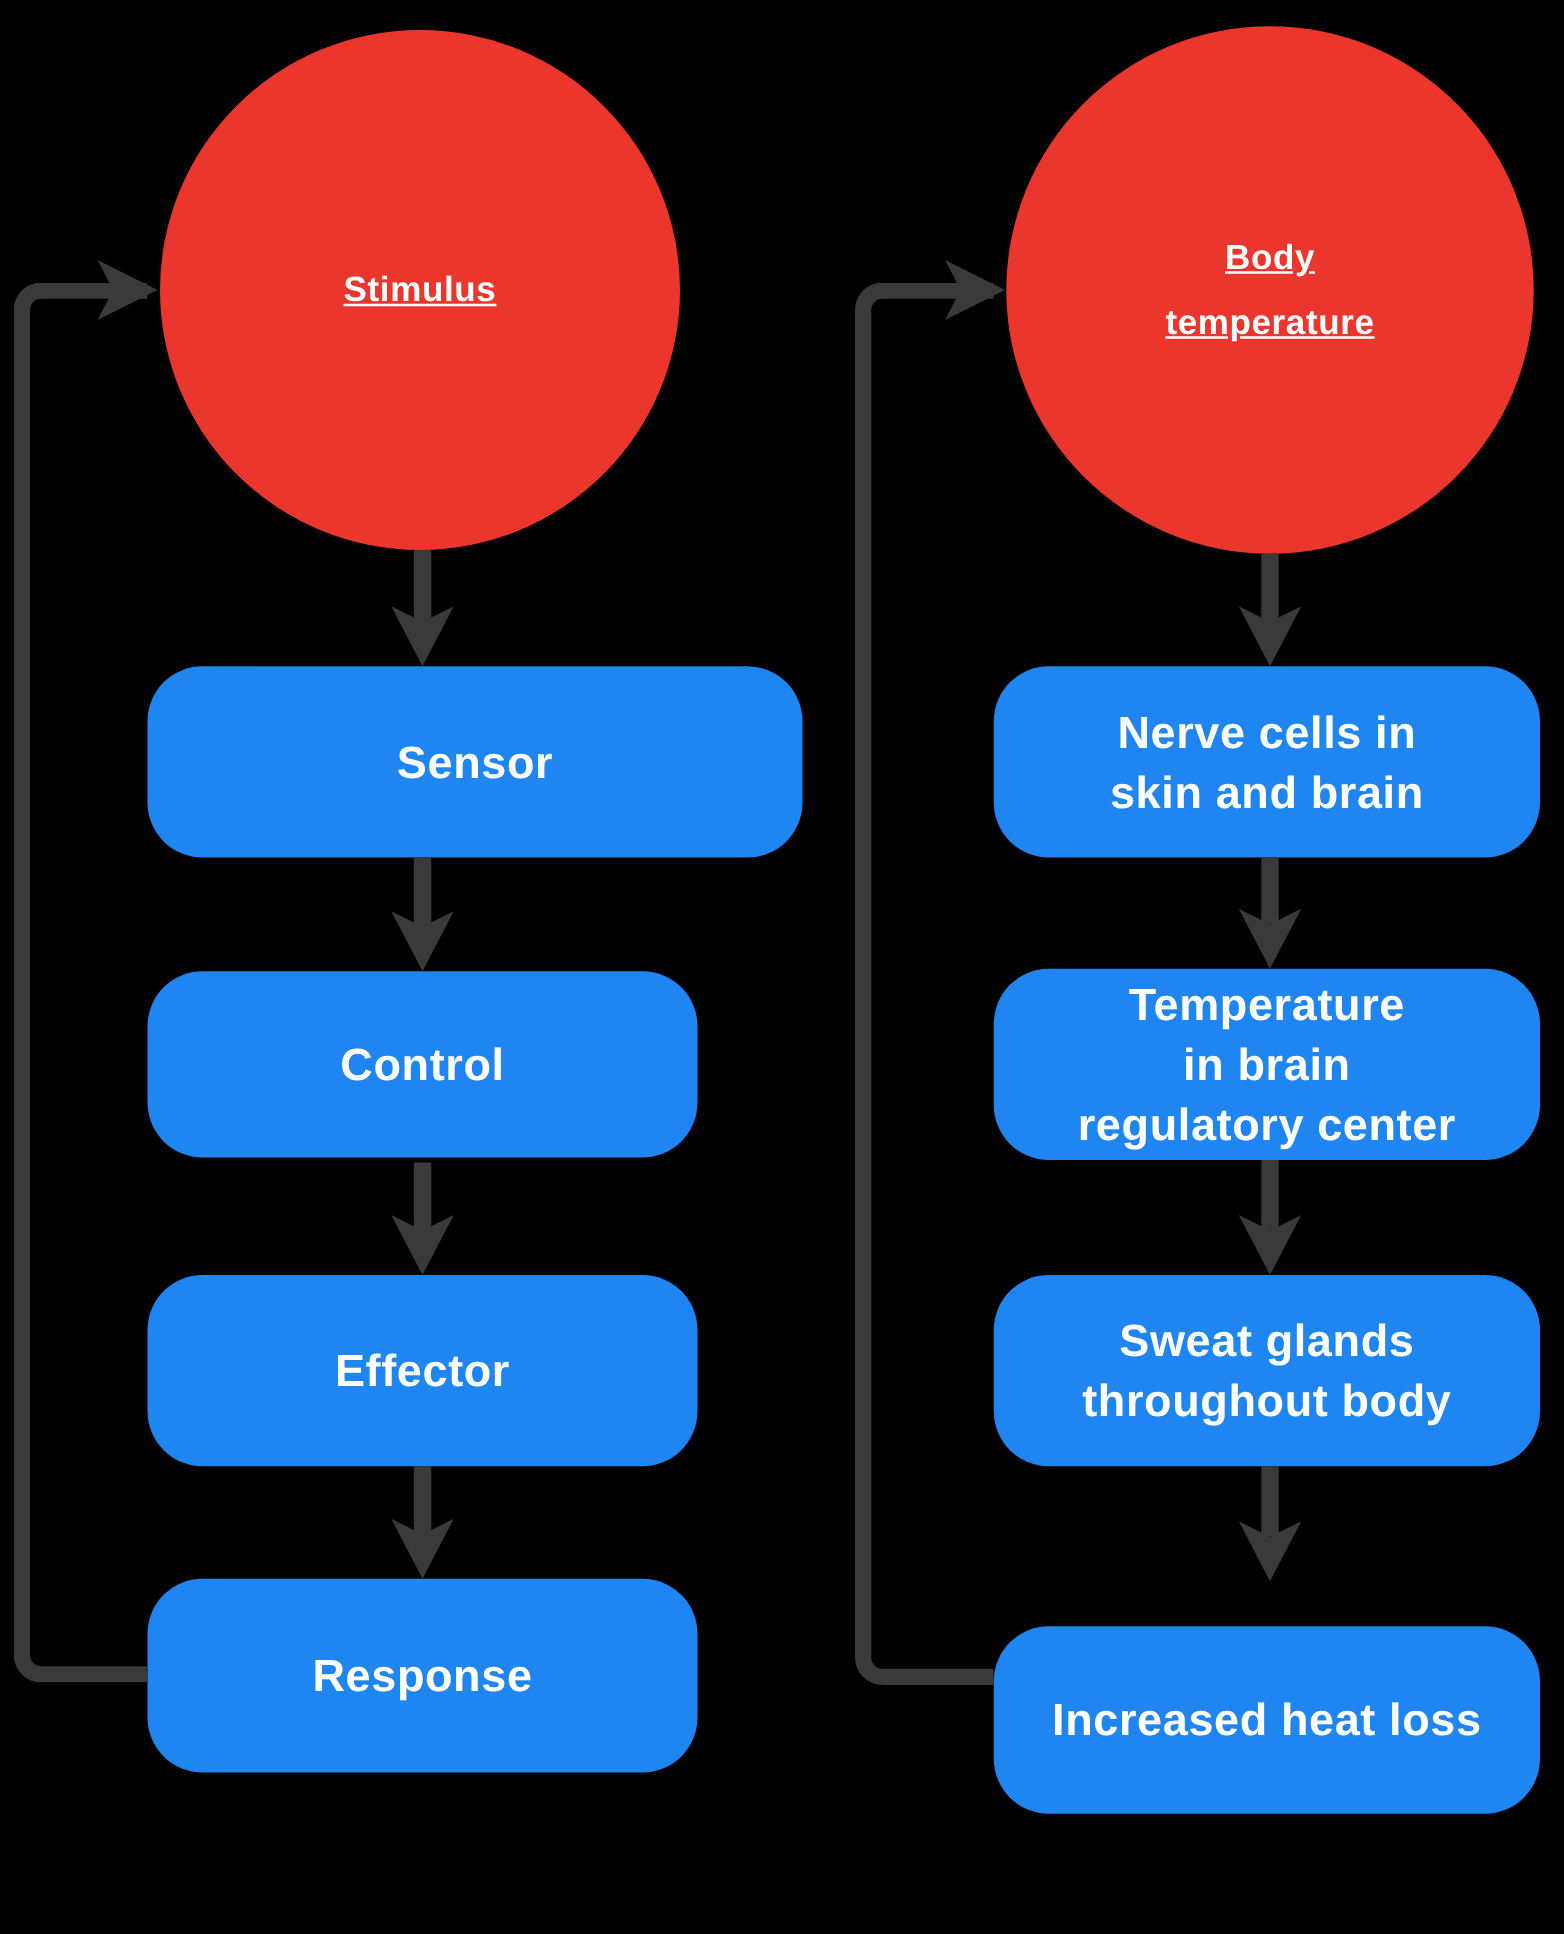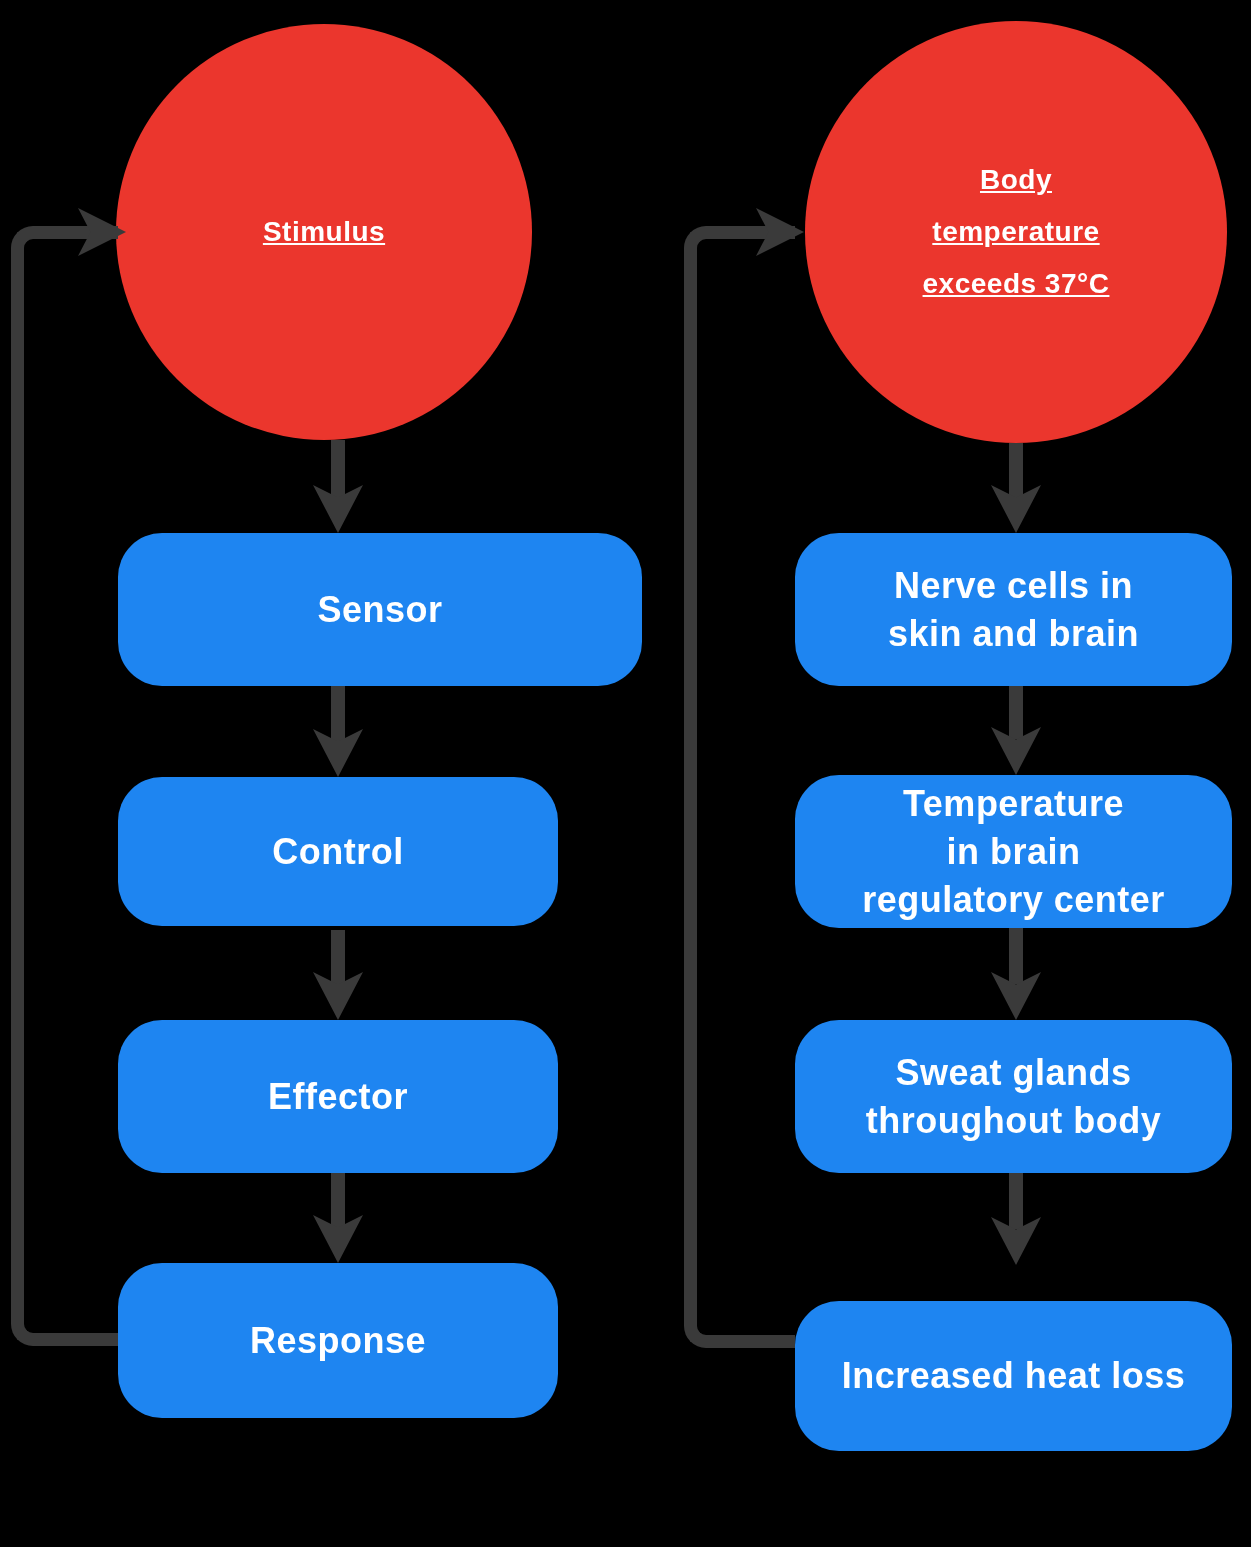--- a/index.html
+++ b/index.html
@@ -57,21 +57,21 @@
     border-bottom:13px solid #3A3A3A;
     border-radius:22px 0 0 22px;
     box-sizing:border-box;
   }
 </style>
 </head>
 <body>
 
 <div id="canvas">
 
-  <div class="circle" style="left:116px;top:24px;width:416px;height:416px;">
+  <div class="circle" style="left:128px;top:24px;width:416px;height:416px;">
     <div class="lbl">
       <span class="ln">Stimulus</span>
     </div>
   </div>
 
   <div class="vshaft" style="left:331px;top:440px;height:62px"></div>
   <div class="head-down" style="left:313px;top:485px"></div>
 
   <div class="box" style="left:118px;top:533px;width:524px;height:153px;">
     <div class="lbl">
@@ -106,21 +106,20 @@
     </div>
   </div>
 
   <div class="loop" style="left:11px;top:226px;width:107px;height:1120px;"></div>
   <div class="head-right" style="left:78px;top:208px"></div>
 
   <div class="circle" style="left:805px;top:21px;width:422px;height:422px;">
     <div class="lbl">
       <span class="ln">Body</span>
       <span class="ln">temperature</span>
-      <span class="ln">exceeds 37°C</span>
     </div>
   </div>
 
   <div class="vshaft" style="left:1009px;top:443px;height:60px"></div>
   <div class="head-down" style="left:991px;top:485px"></div>
 
   <div class="box" style="left:795px;top:533px;width:437px;height:153px;">
     <div class="lbl">
       <span class="ln">Nerve cells in</span>
       <span class="ln">skin and brain</span>

